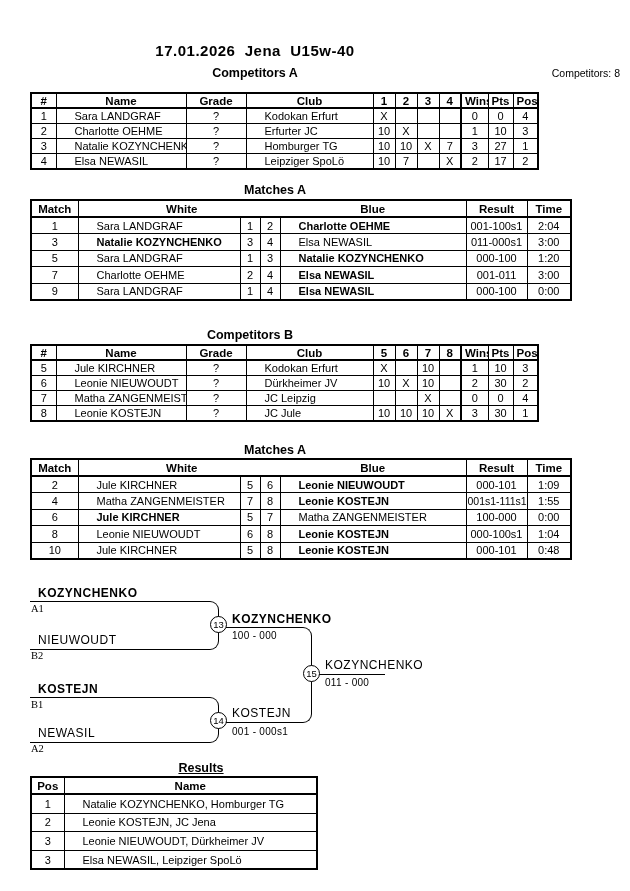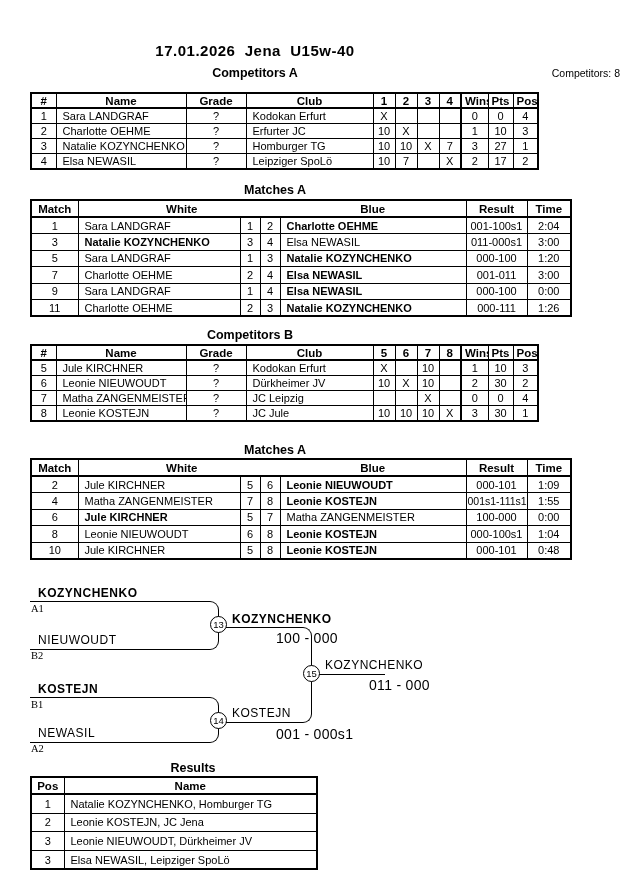--- a/index.html
+++ b/index.html
@@ -10,39 +10,39 @@
   }
   .abs{position:absolute;}
   .title-main{top:42px;left:0;width:510px;text-align:center;font-size:15px;font-weight:bold;white-space:pre;letter-spacing:.5px;}
   .sec-title{font-size:12.5px;font-weight:bold;text-align:center;white-space:pre;}
   .comp-count{top:67px;left:0;width:600px;text-align:right;font-size:10.5px;padding-left:20px;}
 
   table{border-collapse:collapse;table-layout:fixed;border:2px solid #000;background:#fff;}
   th,td{border:1px solid #000;font-size:11px;padding:0 3px;overflow:hidden;white-space:nowrap;height:14px;}
   th{font-size:11.5px;font-weight:bold;text-align:center;border-bottom-width:2px;height:13px;}
   td.c{text-align:center;}
-  td.l{text-align:left;padding-left:6px;}
+  td.l{text-align:left;padding-left:18px;}
   .tl{border-left:2px solid #000;}
   .w{font-weight:bold;}
 
   .mt td{height:15.4px;}
   .mt th{height:15px;}
   .mt th.hw{border-right:none;padding-left:48px;}
   .mt th.hn{border-left:none;border-right:none;}
   .mt th.hb{border-left:none;}
   .rt td{height:17.6px;}
   .rt th{height:15px;}
 
   
   .pairbox{border-top:1px solid #000;border-right:1px solid #000;border-bottom:1px solid #000;border-radius:0 9px 9px 0;}
   .conn-down{border-top:1px solid #000;border-right:1px solid #000;border-radius:0 9px 0 0;}
   .conn-up{border-bottom:1px solid #000;border-right:1px solid #000;border-radius:0 0 9px 0;}
   .bname{font-size:12px;letter-spacing:.5px;}
   .bseed{font-size:10.5px;font-family:Liberation Serif, serif;}
-  .bres{font-size:14px;letter-spacing:.3px;margin-left:44px;}
+  .bres{font-size:10px;letter-spacing:.3px;}
   .mcircle{width:15px;height:15px;border:1px solid #000;border-radius:50%;background:#fff;
     font-size:9.5px;line-height:15px;text-align:center;z-index:3;}
   .hline{border-top:1px solid #000;height:0;}
 </style>
 </head>
 <body>
 
 <div class="abs title-main">17.01.2026  Jena  U15w-40</div>
 <div class="abs sec-title" style="top:66px;left:0;width:510px;">Competitors A</div>
 <div class="abs comp-count">Competitors: 8</div>
@@ -188,29 +188,20 @@
   </tr>
   <tr>
     <td class="c">9</td>
     <td class="l">Sara LANDGRAF</td>
     <td class="c">1</td>
     <td class="c">4</td>
     <td class="l w">Elsa NEWASIL</td>
     <td class="c">000-100</td>
     <td class="c">0:00</td>
   </tr>
-  <tr>
-    <td class="c">11</td>
-    <td class="l">Charlotte OEHME</td>
-    <td class="c">2</td>
-    <td class="c">3</td>
-    <td class="l w">Natalie KOZYNCHENKO</td>
-    <td class="c">000-111</td>
-    <td class="c">1:26</td>
-  </tr>
 </tbody>
   </table>
 
 <div class="abs sec-title" style="top:328px;left:0;width:500px;">Competitors B</div>
 <table class="abs ct" style="top:344px;left:30px;width:507px;">
   <colgroup>
       <col style="width:25px">
       <col style="width:130px">
       <col style="width:60px">
       <col style="width:127px">
@@ -379,21 +370,21 @@
   <div class="abs mcircle" style="top:712px;left:210px;">14</div>
   <div class="abs bname" style="top:706px;left:232px;">KOSTEJN</div>
   <div class="abs bres" style="top:726px;left:232px;">001 - 000s1</div>
 
   <div class="abs hline" style="top:674px;left:311px;width:74px;"></div>
   <div class="abs mcircle" style="top:665px;left:303px;">15</div>
   <div class="abs bname" style="top:658px;left:325px;">KOZYNCHENKO</div>
   <div class="abs bres" style="top:677px;left:325px;">011 - 000</div>
 </div>
 
-<div class="abs sec-title" style="top:761px;left:4px;width:378px;">Results</div>
+<div class="abs sec-title" style="top:761px;left:12px;width:378px;text-decoration:underline;">Results</div>
 <table class="abs rt" style="top:776px;left:30px;width:286px;">
   <colgroup>
       <col style="width:33px">
       <col style="width:253px">
     </colgroup>
   <tbody>
       <tr>
     <th>Pos</th>
     <th>Name</th>
   </tr>

